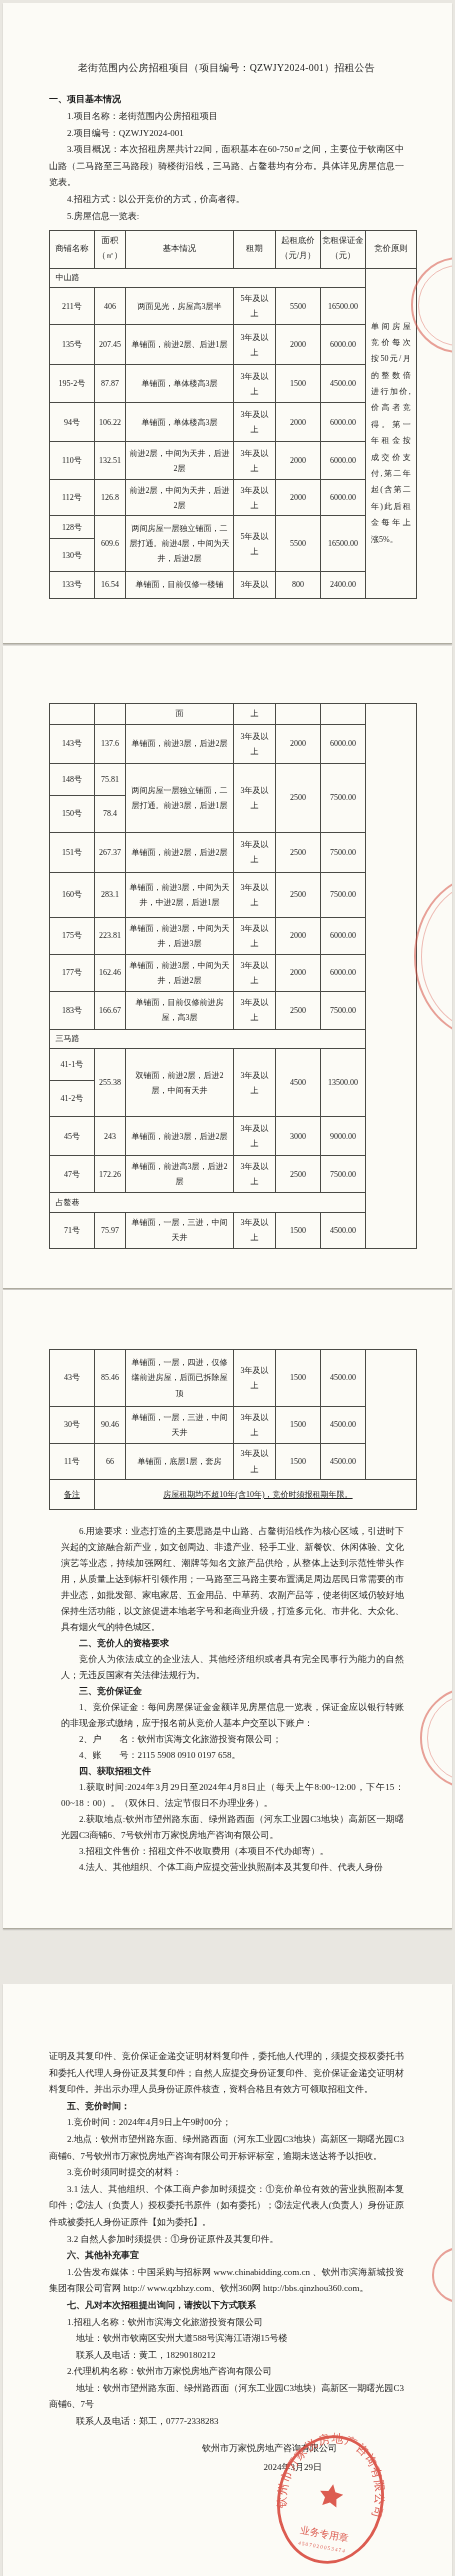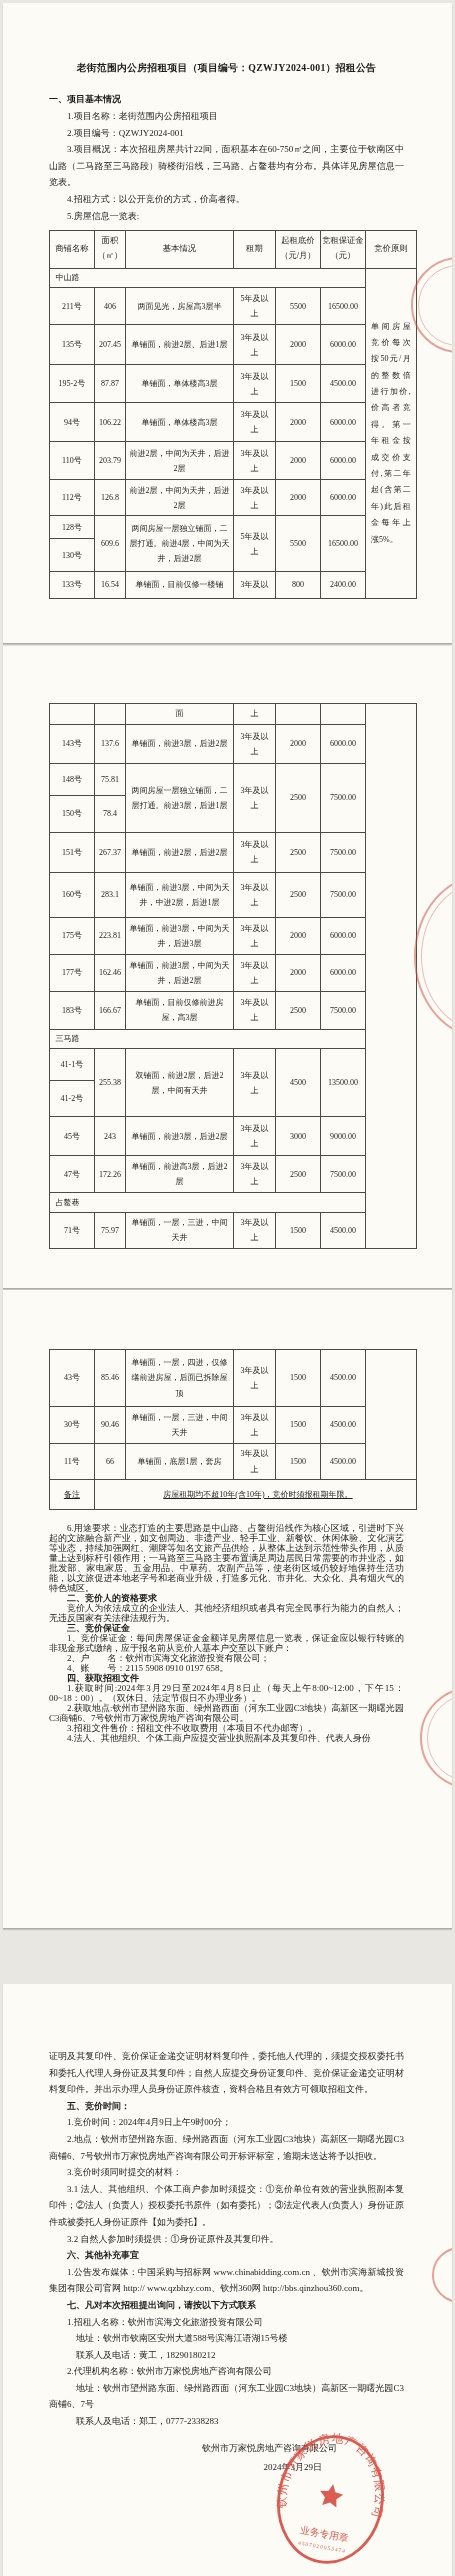--- a/index.html
+++ b/index.html
@@ -5,23 +5,23 @@
   html,body{margin:0;padding:0;background:#d9d7d1;}
   .canvas{position:relative;width:455px;height:2576px;background:#e9e7e1;
           font-family:"Liberation Serif", serif;color:#1e1e1e;overflow:hidden;}
   .page{position:absolute;left:2.9px;width:449px;background:#fcfbf6;box-sizing:border-box;
         border-bottom:1.7px solid #aeab9f;box-shadow:0 0.6px 1.1px rgba(0,0,0,.18);overflow:hidden;}
   #page1{top:3.4px;height:641px;}
   #page2{top:646px;height:643px;}
   #page3{top:1290px;height:639px;}
   #page4{top:1984px;height:645px;}
   .inner{padding:0 48px 0 46px;}
-  .title{margin:59px 0 0 0;text-align:center;font-size:9.8px;font-weight:bold;letter-spacing:0.3px;}
+  .title{margin:59px 0 0 0;text-align:center;font-size:9.8px;font-weight:normal;letter-spacing:0.3px;}
   .para{font-size:9px;line-height:16.6px;text-align:justify;margin:0;}
-  .p3t .para{line-height:10px;}
+  .p3t .para{line-height:16px;margin-left:12px;}
   .p4t .para{line-height:16.6px;}
   .ind{text-indent:2em;}
   .ind3{text-indent:3em;}
   .hd{font-weight:bold;}
   .mt14{margin-top:16px;}
   .mt22{margin-top:12.6px;}
   .mt112{margin-top:64px;}
   
   .sheet{border-collapse:collapse;table-layout:fixed;width:367px;margin:4.6px 0 0 0;font-size:8px;}
   .sheet td{border:0.6px solid #4a4a46;text-align:center;vertical-align:middle;
@@ -108,21 +108,21 @@
             <tr style="height: 39px;">
               <td>94号</td>
               <td>106.22</td>
               <td>单铺面，单体楼高3层</td>
               <td>3年及以上</td>
               <td>2000</td>
               <td>6000.00</td>
             </tr>
             <tr style="height: 38px;">
               <td>110号</td>
-              <td>203.79</td>
+              <td>132.51</td>
               <td>前进2层，中间为天井，后进2层</td>
               <td>3年及以上</td>
               <td>2000</td>
               <td>6000.00</td>
             </tr>
             <tr style="height: 36px;">
               <td>112号</td>
               <td>126.8</td>
               <td>前进2层，中间为天井，后进2层</td>
               <td>3年及以上</td>

